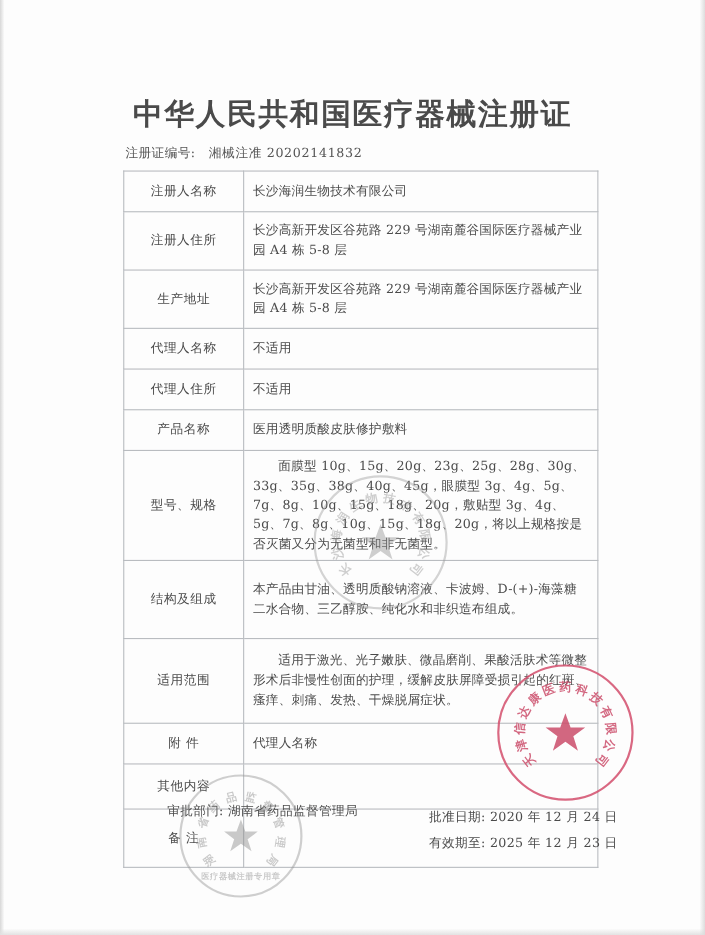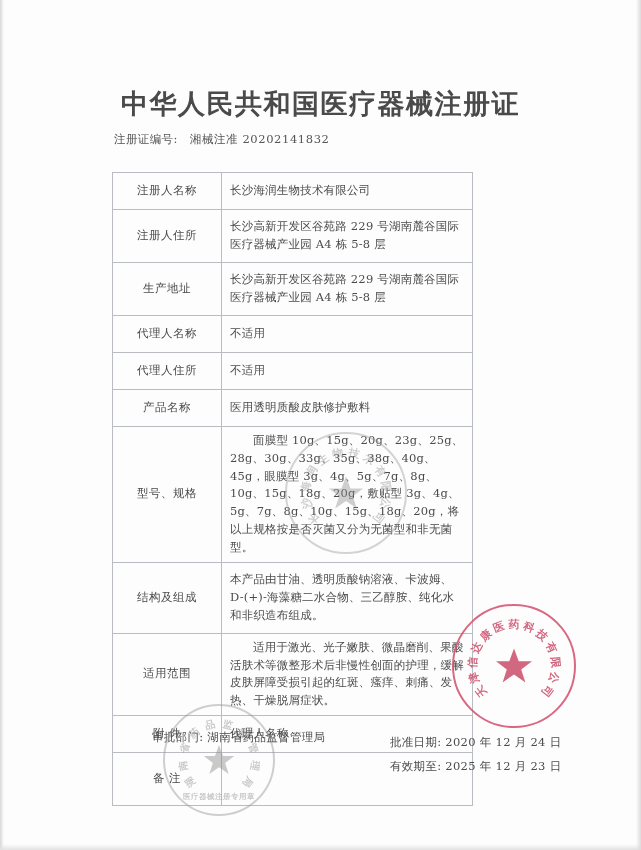--- a/index.html
+++ b/index.html
@@ -66,22 +66,22 @@
     color: #555;
     letter-spacing: 0.4px;
     white-space: nowrap;
   }
   .reg-no-label { margin-right: 12px; margin-top: 44px; }
   .reg-no-value { letter-spacing: 0.6px; }
 
   table.cert {
     position: absolute;
     left: 112px;
-    top: 172px;
-    width: 361px;
+    top: 155px;
+    width: 432px;
     border-collapse: collapse;
     table-layout: fixed;
   }
   table.cert td {
     border: 1px solid #b9bcc0;
     vertical-align: middle;
     color: #4b4b4b;
     font-size: 11.5px;
     line-height: 1.55;
     padding: 5px 8px;
@@ -260,20 +260,24 @@
       </tr>
       <tr class="row-scope">
         <td class="lab">适用范围</td>
         <td class="val indent">
           <p>适用于激光、光子嫩肤、微晶磨削、果酸活肤术等微整形术后非慢性创面的护理，缓解皮肤屏障受损引起的红斑、瘙痒、刺痛、发热、干燥脱屑症状。</p>
         </td>
       </tr>
       <tr class="row-short">
         <td class="lab lab-spaced">附 件</td>
         <td class="val">代理人名称</td>
+      </tr>
+      <tr class="row-blank">
+        <td class="lab">其他内容</td>
+        <td class="val"></td>
       </tr>
       <tr class="row-remark">
         <td class="lab lab-spaced">备 注</td>
         <td class="val"></td>
       </tr>
     </tbody>
   </table>
 
   <div class="footer">
     <div class="footer-left">

